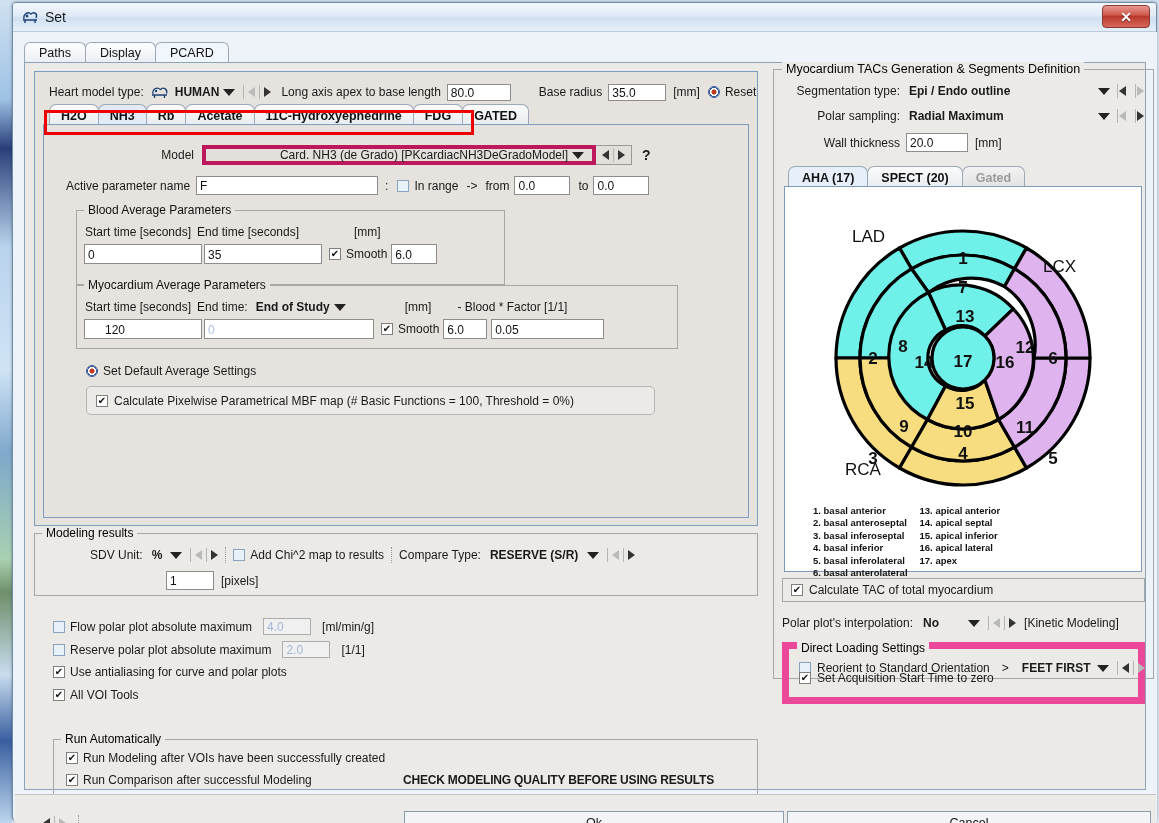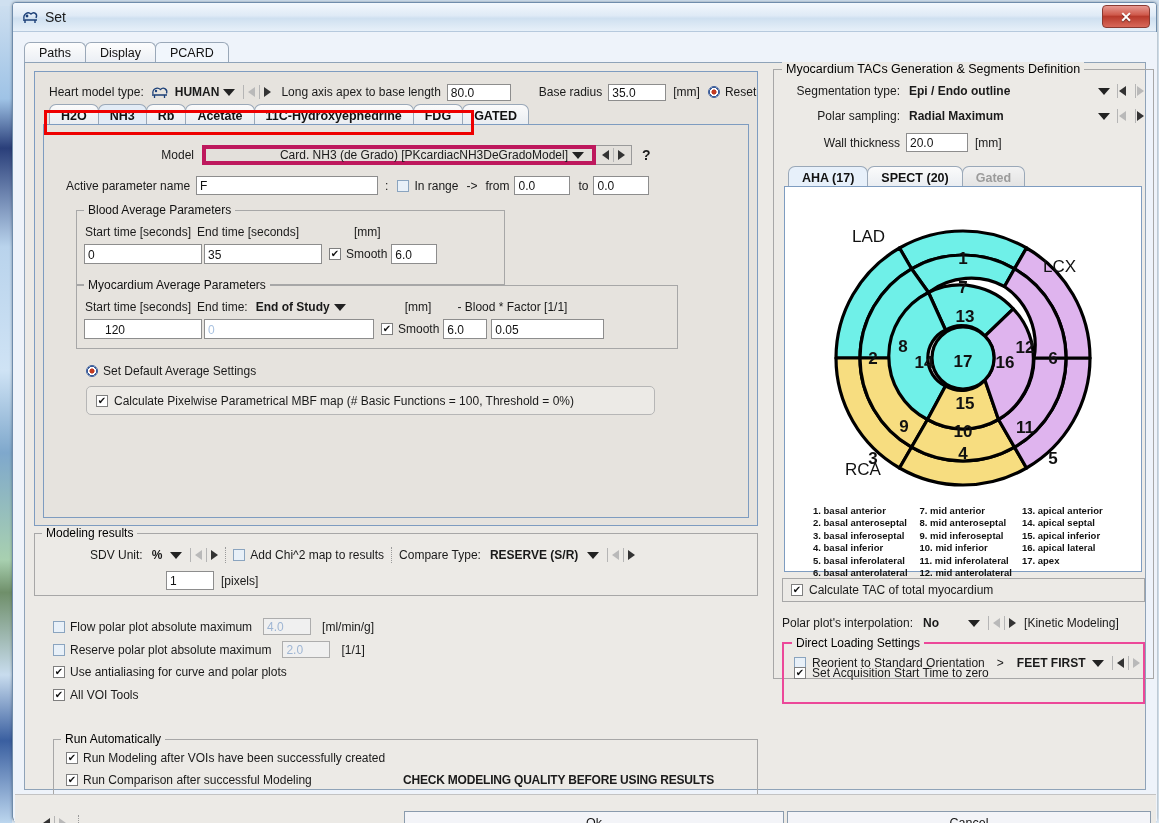--- a/index.html
+++ b/index.html
@@ -122,21 +122,21 @@
   .legend{position:absolute;left:28px;top:318px;width:320px;
     display:flex;font-size:9.5px;font-weight:bold;color:#111;line-height:12.4px;}
   .legend .col{margin-right:12px;}
   .legend .col.c2{margin-right:10px;}
 
   .calctac{position:absolute;left:8px;top:508px;width:363px;height:24px;
     border:1px solid #a7a7a7;border-top:1px solid #a7a7a7;box-sizing:border-box;
     display:flex;align-items:center;padding-left:8px;}
 
   .dls{position:absolute;left:8px;top:572px;width:363px;height:62px;
-    border:2px solid #ec4899;box-sizing:border-box;}
+    border:7px solid #ec4899;box-sizing:border-box;}
   .dls .gtitle{position:absolute;top:-8px;left:8px;background:#eceae6;padding:0 4px;font-size:12px;}
 
   
   .bottombar{position:absolute;left:1px;top:762px;width:1141px;height:55px;
     background:#eceae6;border-top:1px solid #c3c3c3;}
   .btn{position:absolute;height:24px;background:#f3f4f8;border:1px solid #8a9bad;
     display:flex;align-items:center;justify-content:center;font-size:12.5px;color:#111;
     box-sizing:border-box;}
   .btn .u{text-decoration:underline;}
   .btn.ok{left:389px;top:16px;width:380px;}
@@ -483,28 +483,20 @@
             
             <div class="legend">
               <div class="col">
                 <div>1. basal anterior</div>
                 <div>2. basal anteroseptal</div>
                 <div>3. basal inferoseptal</div>
                 <div>4. basal inferior</div>
                 <div>5. basal inferolateral</div>
                 <div>6. basal anterolateral</div>
               </div>
-              <div class="col c2">
-                <div>7. mid anterior</div>
-                <div>8. mid anteroseptal</div>
-                <div>9. mid inferoseptal</div>
-                <div>10. mid inferior</div>
-                <div>11. mid inferolateral</div>
-                <div>12. mid anterolateral</div>
-              </div>
               <div class="col">
                 <div>13. apical anterior</div>
                 <div>14. apical septal</div>
                 <div>15. apical inferior</div>
                 <div>16. apical lateral</div>
                 <div>17. apex</div>
               </div>
             </div>
           </div>
 

